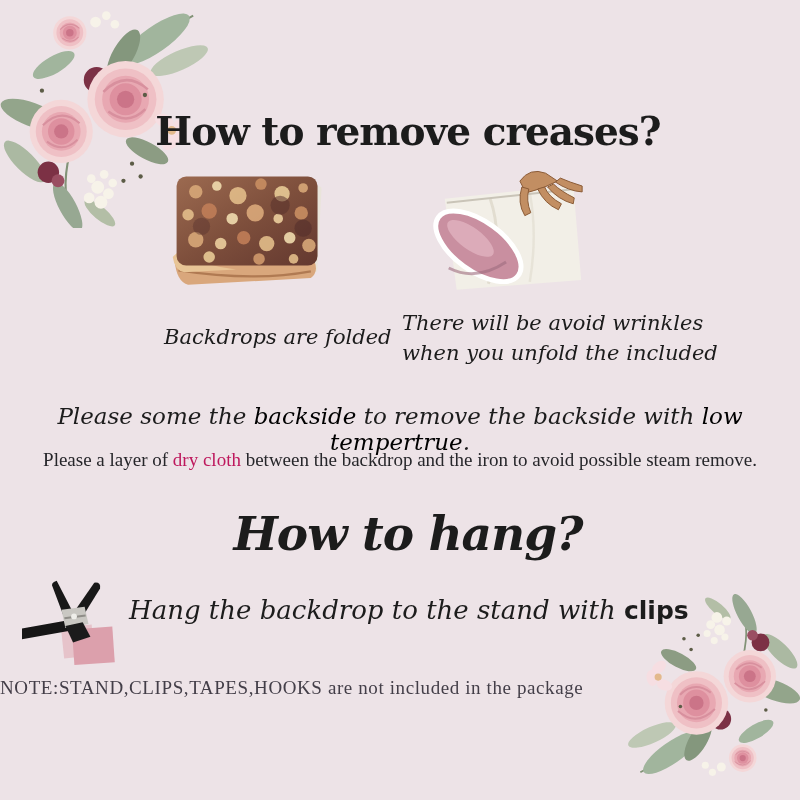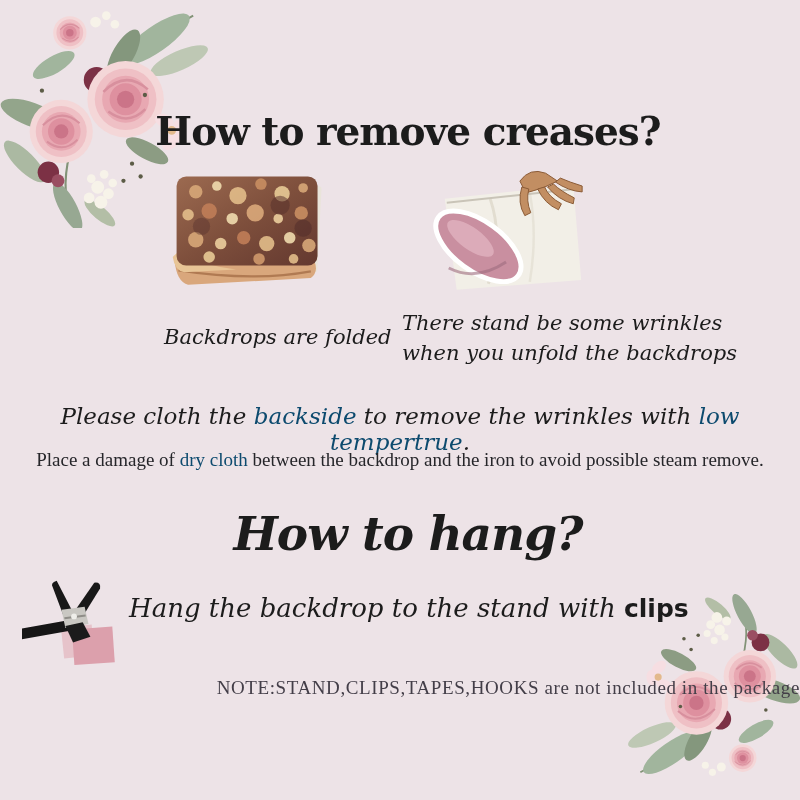--- a/index.html
+++ b/index.html
@@ -12,25 +12,25 @@
   .title { font-family:"DejaVu Serif", serif; font-weight:600; letter-spacing:-1px; margin:8px; text-align:center; width:100%; }
   .t1 { top:100px; left:0; font-size:39px; }
   .t2 { top:498px; left:0; font-size:47px;font-style:italic; }
   .script { font-family:"DejaVu Serif", serif; font-style:italic; }
   .serif  { font-family:"Liberation Serif", serif; font-style:normal; }
   .caption { font-size:21px; line-height:30px; }
   .cap-left  { left:164px; top:322px; }
   .cap-right { left:402px; top:308px; }
   .iron-line { left:0; top:403px; width:100%; text-align:center; font-size:23px; margin:0; font-weight:500; }
   .cloth-line{ left:0; top:449px; width:100%; text-align:center; font-size:19px; margin:0; color:#26262a; }
-  .blue { color:#0c4a6e; }
-  .teal { color:#0c4a6e; }
-  .hang-lines { left:129px; top:589px; font-size:26px; line-height:27px;margin-top:6px; }
+  .blue { color:#000000; }
+  .teal { color:#be185d; }
+  .hang-lines { left:129px; top:589px; font-size:26px; line-height:43px; }
   .boldsans { font-family:"DejaVu Sans", sans-serif; font-weight:700; font-style:normal; font-size:25px; }
-  .note { left:0; top:677px; width:100%; text-align:right; margin:0;
+  .note { left:0; top:677px; width:100%; text-align:left; margin:0;
           font-size:19px; letter-spacing:0.6px; color:#433e48; }
   .photo svg { display:block; width:100%; height:100%; }
   .backdrop { left:167px; top:167px; width:163px; height:133px; }
   .iron     { left:427px; top:159px; width:168px; height:139px; }
   .clip     { left:22px;  top:574px; width:106px; height:106px; }
   .floral { pointer-events:none; }
   .floral.tl { left:-6px; top:-8px; width:216px; height:236px; }
   .floral.br { left:627px; top:594px; width:178px; height:200px; transform:rotate(180deg); }
 </style>
 </head>
@@ -170,27 +170,27 @@
         <path d="M122 28 Q133 41 148 45 L149 39 Q135 32 128 25 Z"></path>
         <path d="M130 23 Q143 32 157 33 L157 27 Q144 23 135 19 Z"></path>
       </g>
     </svg>
   </div>
 
   <div class="abs caption script cap-left">
     <div>Backdrops are folded</div>
   </div>
   <div class="abs caption script cap-right">
-    <div>There stand be some wrinkles</div>
-    <div>when you unfold the backdrops</div>
-  </div>
-
-  <p class="abs iron-line script"><span>Please cloth the </span><span class="blue">backside</span><span> to remove the wrinkles with </span><span class="blue">low tempertrue</span><span>.</span></p>
-
-  <p class="abs cloth-line serif"><span>Place a damage of </span><span class="teal">dry cloth</span><span> between the backdrop and the iron to avoid possible steam remove.</span></p>
+    <div>There will be avoid wrinkles</div>
+    <div>when you unfold the included</div>
+  </div>
+
+  <p class="abs iron-line script"><span>Please some the </span><span class="blue">backside</span><span> to remove the backside with </span><span class="blue">low tempertrue</span><span>.</span></p>
+
+  <p class="abs cloth-line serif"><span>Please a layer of </span><span class="teal">dry cloth</span><span> between the backdrop and the iron to avoid possible steam remove.</span></p>
 
   <h2 class="abs title t2">How to hang?</h2>
 
   <div class="abs photo clip">
     <svg viewBox="0 0 110 110">
       <rect x="42" y="54" width="32" height="32" fill="#e6c3ca" transform="rotate(-6 58 70)"></rect>
       <rect x="-6" y="52" width="64" height="11" rx="3" fill="#161616" transform="rotate(-10 26 57)"></rect>
       <rect x="53" y="56" width="42" height="37" fill="#dca0ac" transform="rotate(-4 74 74)"></rect>
       <path d="M32 14 Q29 9 36 7 L53 40 L44 46 Z" fill="#181818"></path>
       <path d="M75 9 Q82 8 81 15 L63 44 L55 38 Z" fill="#181818"></path>

